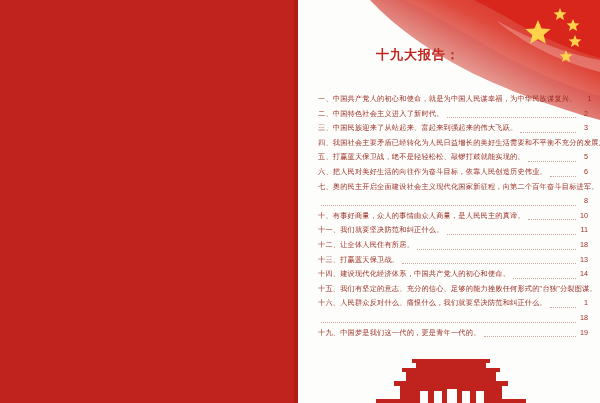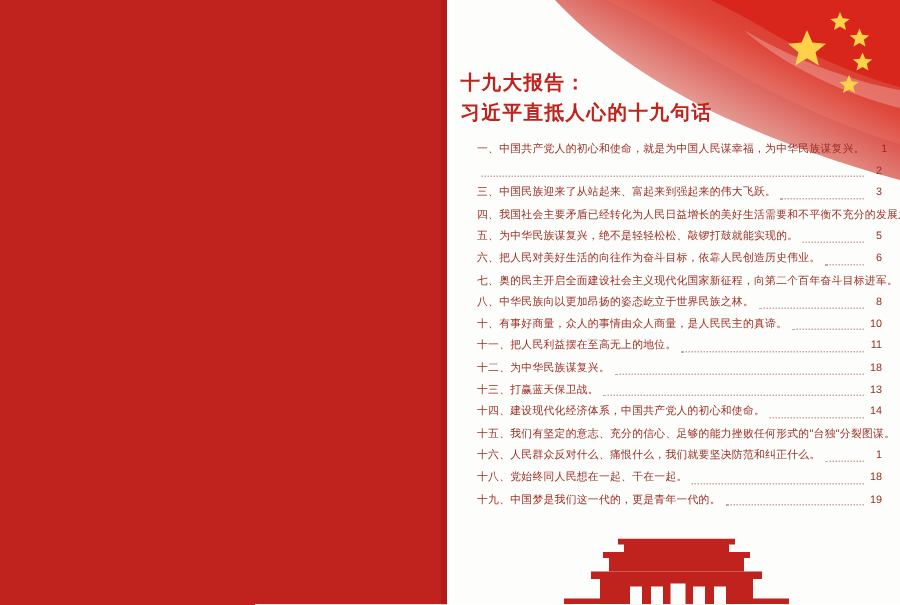--- a/index.html
+++ b/index.html
@@ -53,23 +53,24 @@
     right: 0;
     top: 0;
     width: 230px;
     height: 120px;
     overflow: hidden;
   }
   .flag-art svg { display: block; }
 
   .title-block {
     position: absolute;
-    left: 5px;
+    left: 16px;
     top: 46px;
     width: 200px;
+    text-align: center;
   }
   .title-line1 {
     color: #c0231d;
     font-size: 13px;
     font-weight: bold;
     letter-spacing: 1px;
     line-height: 18px;
   }
   .title-line2 {
     color: #c0231d;
@@ -154,73 +155,72 @@
           <polygon points="190,8 191.8,12.2 196.4,12.6 192.9,15.5 194,20 190,17.6 186,20 187.1,15.5 183.6,12.6 188.2,12.2"></polygon>
           <polygon points="203,19 204.8,23.2 209.4,23.6 205.9,26.5 207,31 203,28.6 199,31 200.1,26.5 196.6,23.6 201.2,23.2"></polygon>
           <polygon points="205,35 206.8,39.2 211.4,39.6 207.9,42.5 209,47 205,44.6 201,47 202.1,42.5 198.6,39.6 203.2,39.2"></polygon>
           <polygon points="196,50 197.8,54.2 202.4,54.6 198.9,57.5 200,62 196,59.6 192,62 193.1,57.5 189.6,54.6 194.2,54.2"></polygon>
         </g>
       </svg>
     </div>
 
     <div class="title-block">
       <div class="title-line1">十九大报告：</div>
-      <div class="title-line2">习近平直抵人心的十九句话</div>
     </div>
 
     <div class="toc" id="toc-root">
         <div class="toc-item">
           <span class="toc-text">一、中国共产党人的初心和使命，就是为中国人民谋幸福，为中华民族谋复兴。</span>
           <span class="toc-dots"></span>
           <span class="toc-page">1</span>
         </div>
         <div class="toc-item">
+          <span class="toc-text">二、中国特色社会主义进入了新时代。</span>
           <span class="toc-dots"></span>
           <span class="toc-page">2</span>
         </div>
         <div class="toc-item">
           <span class="toc-text">三、中国民族迎来了从站起来、富起来到强起来的伟大飞跃。</span>
           <span class="toc-dots"></span>
           <span class="toc-page">3</span>
         </div>
         <div class="toc-item">
           <span class="toc-text">四、我国社会主要矛盾已经转化为人民日益增长的美好生活需要和不平衡不充分的发展之间的矛盾。</span>
           <span class="toc-dots"></span>
         </div>
         <div class="toc-item">
-          <span class="toc-text">五、为中华民族谋复兴，绝不是轻轻松松、敲锣打鼓就能实现的。</span>
+          <span class="toc-text">五、打赢蓝天保卫战，绝不是轻轻松松、敲锣打鼓就能实现的。</span>
           <span class="toc-dots"></span>
           <span class="toc-page">5</span>
         </div>
         <div class="toc-item">
           <span class="toc-text">六、把人民对美好生活的向往作为奋斗目标，依靠人民创造历史伟业。</span>
           <span class="toc-dots"></span>
           <span class="toc-page">6</span>
         </div>
         <div class="toc-item">
           <span class="toc-text">七、奥的民主开启全面建设社会主义现代化国家新征程，向第二个百年奋斗目标进军。</span>
           <span class="toc-dots"></span>
         </div>
         <div class="toc-item">
-          <span class="toc-text">八、中华民族向以更加昂扬的姿态屹立于世界民族之林。</span>
           <span class="toc-dots"></span>
           <span class="toc-page">8</span>
         </div>
         <div class="toc-item">
           <span class="toc-text">十、有事好商量，众人的事情由众人商量，是人民民主的真谛。</span>
           <span class="toc-dots"></span>
           <span class="toc-page">10</span>
         </div>
         <div class="toc-item">
-          <span class="toc-text">十一、把人民利益摆在至高无上的地位。</span>
+          <span class="toc-text">十一、我们就要坚决防范和纠正什么。</span>
           <span class="toc-dots"></span>
           <span class="toc-page">11</span>
         </div>
         <div class="toc-item">
-          <span class="toc-text">十二、为中华民族谋复兴。</span>
+          <span class="toc-text">十二、让全体人民住有所居。</span>
           <span class="toc-dots"></span>
           <span class="toc-page">18</span>
         </div>
         <div class="toc-item">
           <span class="toc-text">十三、打赢蓝天保卫战。</span>
           <span class="toc-dots"></span>
           <span class="toc-page">13</span>
         </div>
         <div class="toc-item">
           <span class="toc-text">十四、建设现代化经济体系，中国共产党人的初心和使命。</span>
@@ -230,21 +230,20 @@
         <div class="toc-item">
           <span class="toc-text">十五、我们有坚定的意志、充分的信心、足够的能力挫败任何形式的"台独"分裂图谋。</span>
           <span class="toc-dots"></span>
         </div>
         <div class="toc-item">
           <span class="toc-text">十六、人民群众反对什么、痛恨什么，我们就要坚决防范和纠正什么。</span>
           <span class="toc-dots"></span>
           <span class="toc-page">1</span>
         </div>
         <div class="toc-item">
-          <span class="toc-text">十八、党始终同人民想在一起、干在一起。</span>
           <span class="toc-dots"></span>
           <span class="toc-page">18</span>
         </div>
         <div class="toc-item">
           <span class="toc-text">十九、中国梦是我们这一代的，更是青年一代的。</span>
           <span class="toc-dots"></span>
           <span class="toc-page">19</span>
         </div>
       </div>
 

